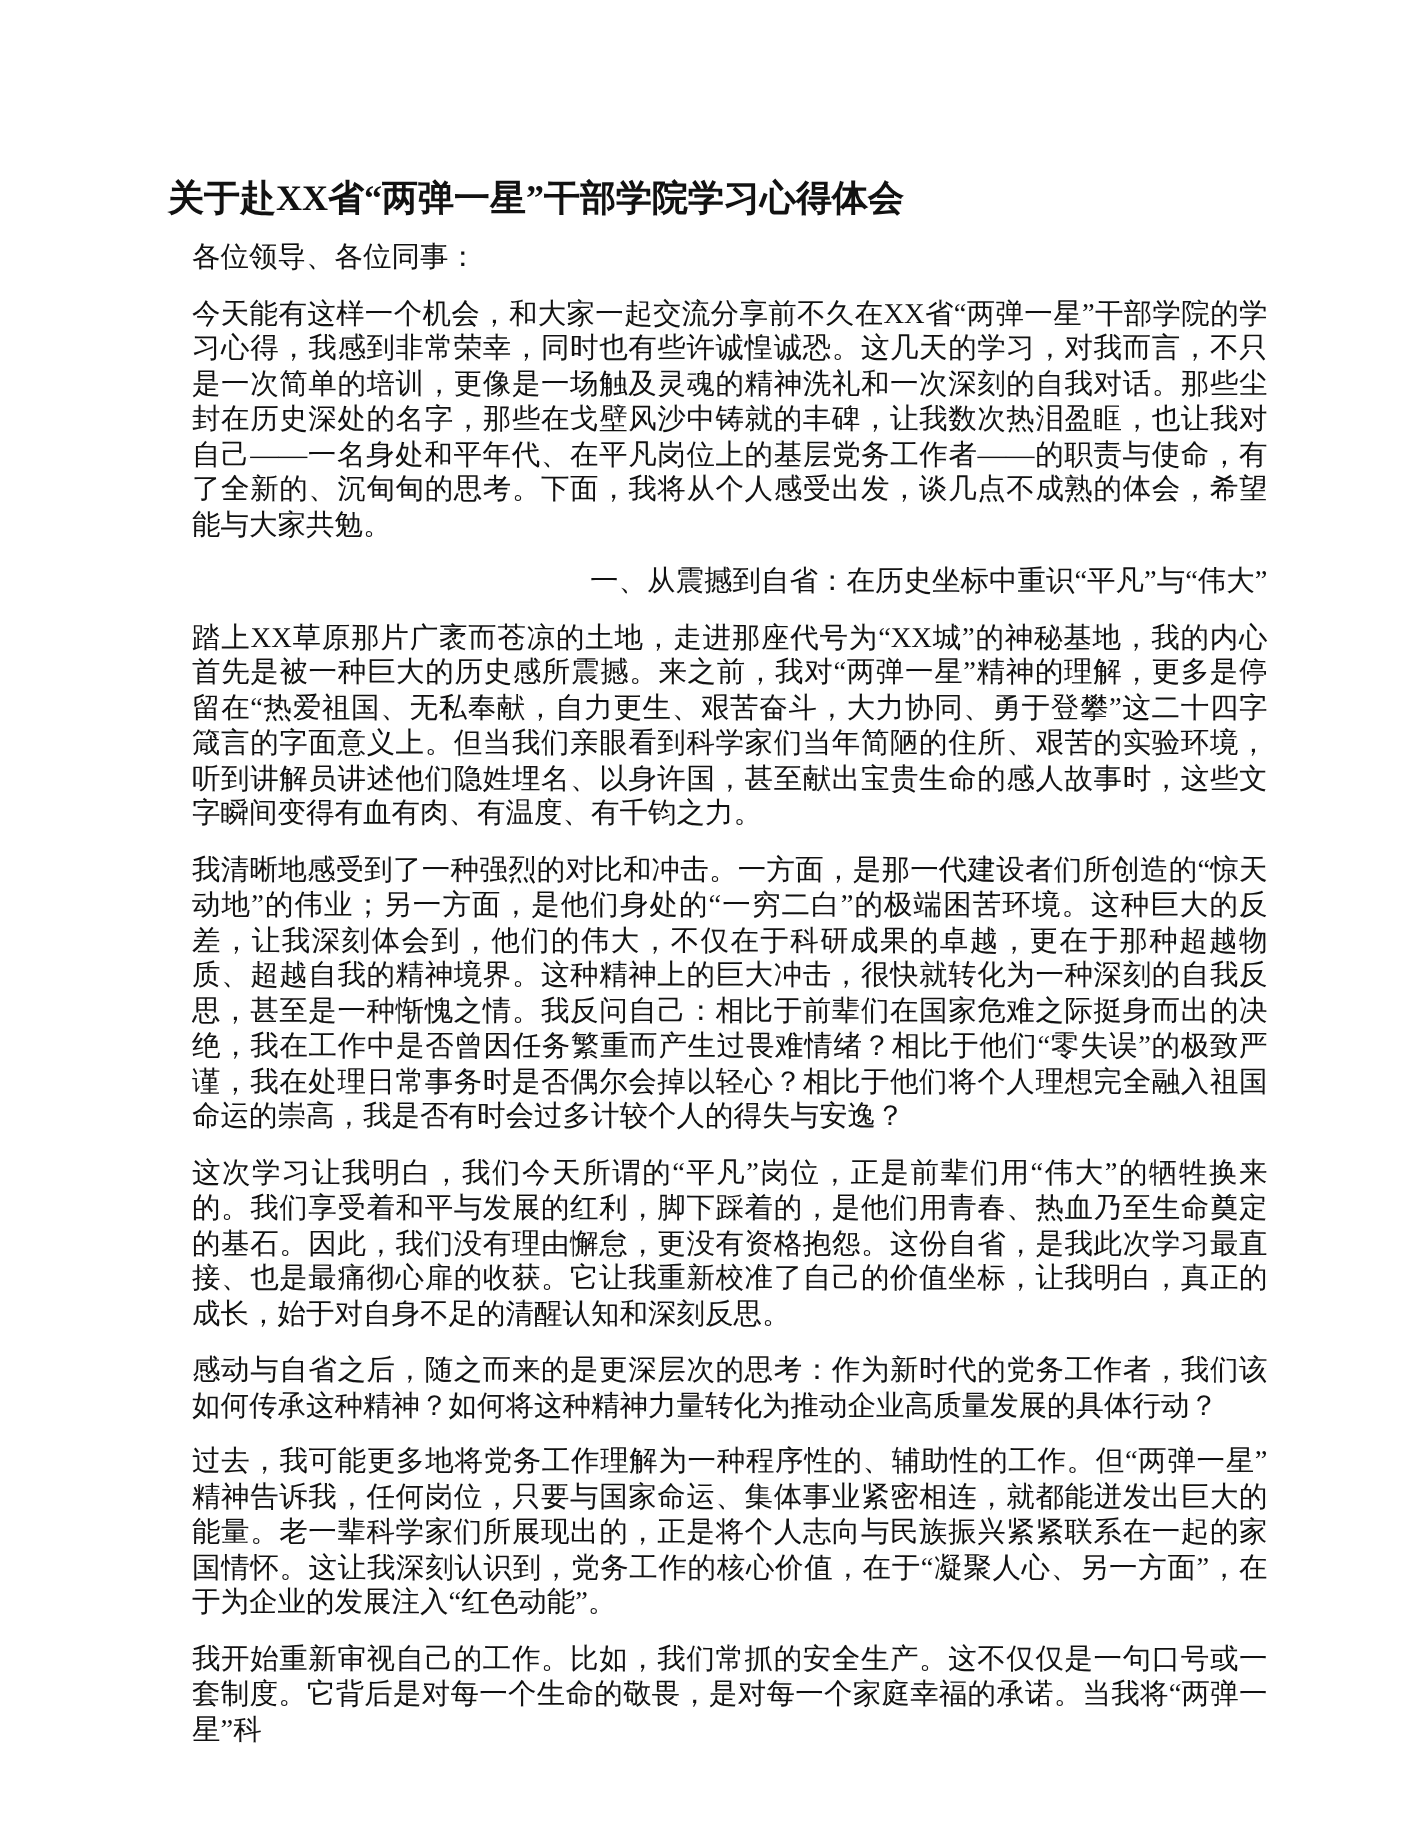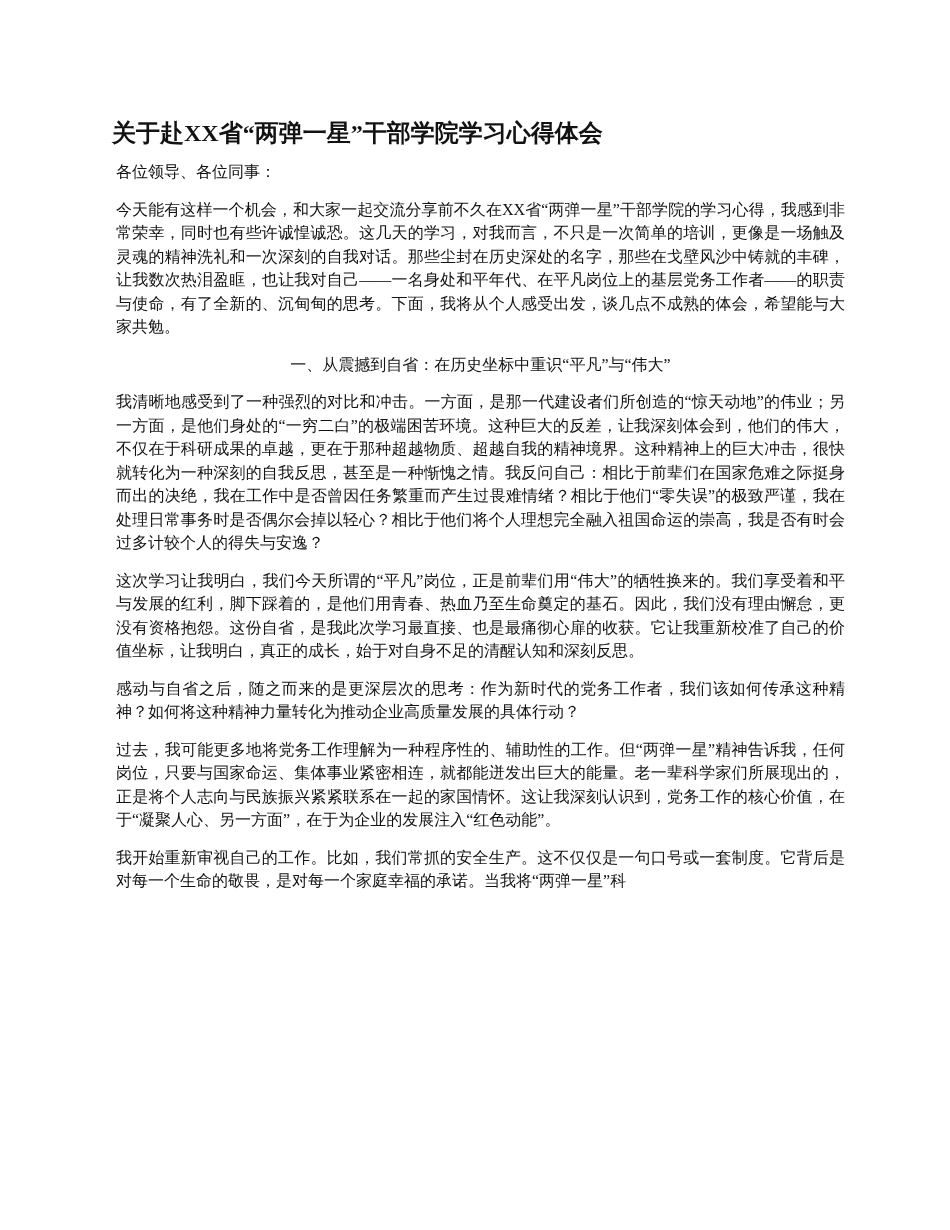--- a/index.html
+++ b/index.html
@@ -18,39 +18,40 @@
     padding: 121px 105px 0 112px;
   }
   .doc-title {
     font-size: 24px;
     line-height: 24px;
     font-weight: bold;
     margin: 0 0 15px 0;
     text-align: left;
   }
   .para, .heading {
-    font-size: 16px;
+    font-size: 19px;
     line-height: 23.5px;
-    margin: 0 0 14px 4px;
+    margin: 0 0 14px 16px;
     text-align: justify;
     text-justify: inter-ideograph;
     word-break: break-all;
   }
   .heading {
-    text-align: center;
+    text-align: right;
     font-weight: normal;
   }
   .para:last-child { margin-bottom: 0; }
 </style>
 </head>
 <body>
 
 <div class="page">
   <h1 class="doc-title">关于赴XX省“两弹一星”干部学院学习心得体会</h1>
   <p class="para">各位领导、各位同事：</p>
   <p class="para">今天能有这样一个机会，和大家一起交流分享前不久在XX省“两弹一星”干部学院的学习心得，我感到非常荣幸，同时也有些许诚惶诚恐。这几天的学习，对我而言，不只是一次简单的培训，更像是一场触及灵魂的精神洗礼和一次深刻的自我对话。那些尘封在历史深处的名字，那些在戈壁风沙中铸就的丰碑，让我数次热泪盈眶，也让我对自己——一名身处和平年代、在平凡岗位上的基层党务工作者——的职责与使命，有了全新的、沉甸甸的思考。下面，我将从个人感受出发，谈几点不成熟的体会，希望能与大家共勉。</p>
   <p class="heading">一、从震撼到自省：在历史坐标中重识“平凡”与“伟大”</p>
+  <p class="para">踏上XX草原那片广袤而苍凉的土地，走进那座代号为“XX城”的神秘基地，我的内心首先是被一种巨大的历史感所震撼。来之前，我对“两弹一星”精神的理解，更多是停留在“热爱祖国、无私奉献，自力更生、艰苦奋斗，大力协同、勇于登攀”这二十四字箴言的字面意义上。但当我们亲眼看到科学家们当年简陋的住所、艰苦的实验环境，听到讲解员讲述他们隐姓埋名、以身许国，甚至献出宝贵生命的感人故事时，这些文字瞬间变得有血有肉、有温度、有千钧之力。</p>
   <p class="para">我清晰地感受到了一种强烈的对比和冲击。一方面，是那一代建设者们所创造的“惊天动地”的伟业；另一方面，是他们身处的“一穷二白”的极端困苦环境。这种巨大的反差，让我深刻体会到，他们的伟大，不仅在于科研成果的卓越，更在于那种超越物质、超越自我的精神境界。这种精神上的巨大冲击，很快就转化为一种深刻的自我反思，甚至是一种惭愧之情。我反问自己：相比于前辈们在国家危难之际挺身而出的决绝，我在工作中是否曾因任务繁重而产生过畏难情绪？相比于他们“零失误”的极致严谨，我在处理日常事务时是否偶尔会掉以轻心？相比于他们将个人理想完全融入祖国命运的崇高，我是否有时会过多计较个人的得失与安逸？</p>
   <p class="para">这次学习让我明白，我们今天所谓的“平凡”岗位，正是前辈们用“伟大”的牺牲换来的。我们享受着和平与发展的红利，脚下踩着的，是他们用青春、热血乃至生命奠定的基石。因此，我们没有理由懈怠，更没有资格抱怨。这份自省，是我此次学习最直接、也是最痛彻心扉的收获。它让我重新校准了自己的价值坐标，让我明白，真正的成长，始于对自身不足的清醒认知和深刻反思。</p>
   <p class="para">感动与自省之后，随之而来的是更深层次的思考：作为新时代的党务工作者，我们该如何传承这种精神？如何将这种精神力量转化为推动企业高质量发展的具体行动？</p>
   <p class="para">过去，我可能更多地将党务工作理解为一种程序性的、辅助性的工作。但“两弹一星”精神告诉我，任何岗位，只要与国家命运、集体事业紧密相连，就都能迸发出巨大的能量。老一辈科学家们所展现出的，正是将个人志向与民族振兴紧紧联系在一起的家国情怀。这让我深刻认识到，党务工作的核心价值，在于“凝聚人心、另一方面”，在于为企业的发展注入“红色动能”。</p>
   <p class="para">我开始重新审视自己的工作。比如，我们常抓的安全生产。这不仅仅是一句口号或一套制度。它背后是对每一个生命的敬畏，是对每一个家庭幸福的承诺。当我将“两弹一星”科</p>
 </div>
 
 </body></html>

